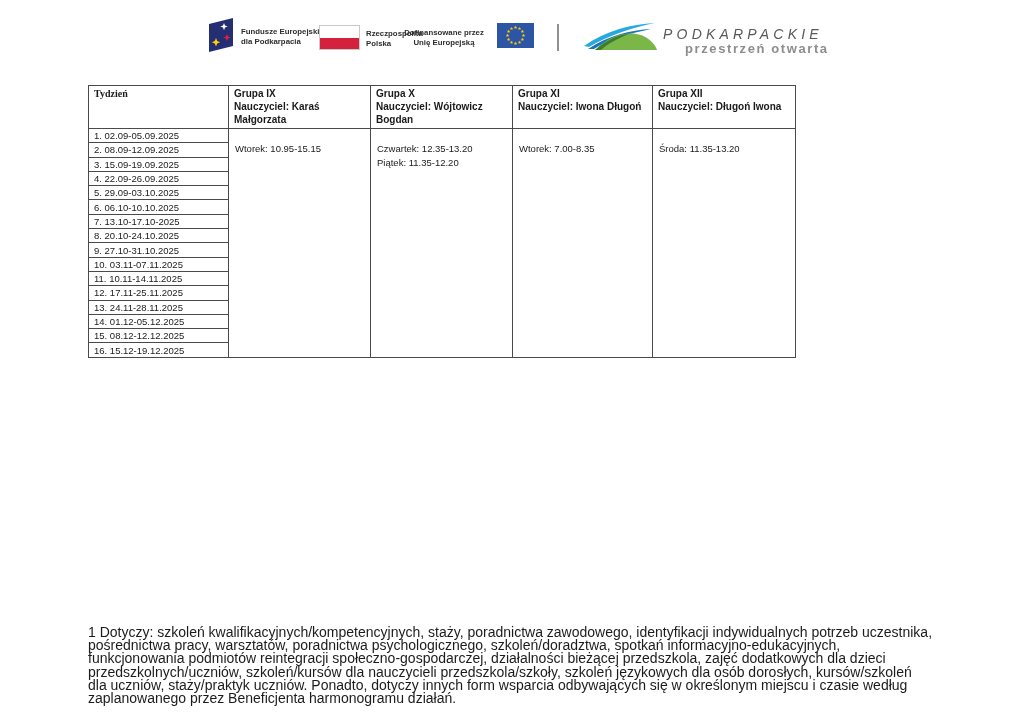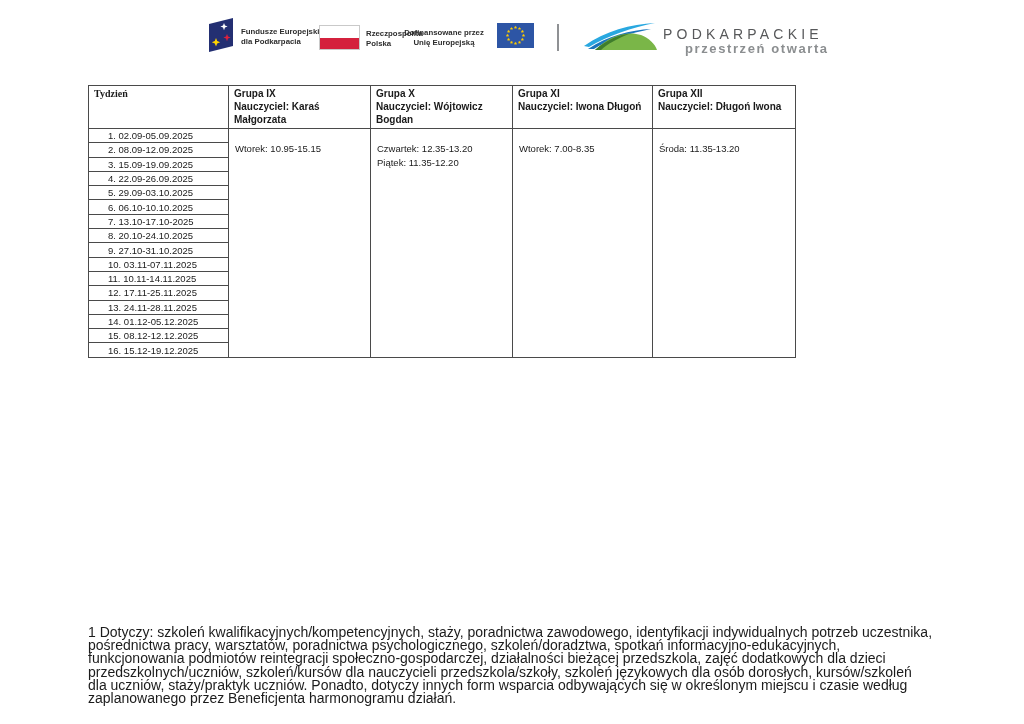--- a/index.html
+++ b/index.html
@@ -13,35 +13,35 @@
   .fe-logo   { left:208px; top:18px; width:27px; height:34px; }
   .fe-text   { left:241px; top:27px; }
   .pl-flag   { left:319px; top:25px; width:41px; height:25px; border:1px solid #c9c9c9; box-sizing:border-box; }
   .pl-flag .w { height:50%; background:#ffffff; }
   .pl-flag .r { height:50%; background:#d4213d; }
   .pl-text   { left:366px; top:29px; }
   .eu-caption{ left:398px; top:28px; width:92px; text-align:center; }
   .eu-flag   { left:497px; top:23px; width:37px; height:25px; }
   .vdivider  { left:557px; top:24px; width:2px; height:27px; background:#8f9194; }
   .podk-logo { left:583px; top:21px; width:78px; height:31px; }
-  .podk-title{ left:663px; top:26px; font-size:14px; letter-spacing:4.2px; color:#57585a; }
+  .podk-title{ left:663px; top:26px; font-size:14px; letter-spacing:4.2px; color:#57585a;font-style:italic; }
   .podk-sub  { left:685px; top:41px; font-size:13px; letter-spacing:1.6px; color:#8b8e90;font-weight:bold; }
 
   
   table.sched-table {
     position:absolute; left:88px; top:85px; width:707px;
     border-collapse:collapse; table-layout:fixed; color:#1a1a1a;
   }
   .sched-table th, .sched-table td { border:1px solid #4a4a4a; }
   .sched-table thead th {
     font-size:10px; line-height:13px; font-weight:700;
     padding:1px 5px 2px; text-align:left; vertical-align:top;
   }
   th.week-h { font-family:"Liberation Serif", serif; font-size:10.5px; }
-  td.week   { font-size:9.5px; line-height:13px; height:13.3px; padding:0 19px; white-space:nowrap; }
+  td.week   { font-size:9.5px; line-height:13px; height:13.3px; padding:0 5px; white-space:nowrap; }
   td.slot   { vertical-align:top; padding:13px 6px 0 6px; font-size:9.5px; line-height:13.5px; }
 
   
   .footnotes {
     position:absolute; left:88px; top:626px; width:845px;
     font-size:14px; line-height:13.2px; color:#1b1b1b;
   }
   .footnotes p { margin:0; white-space:pre-wrap; }
 </style>
 </head>

